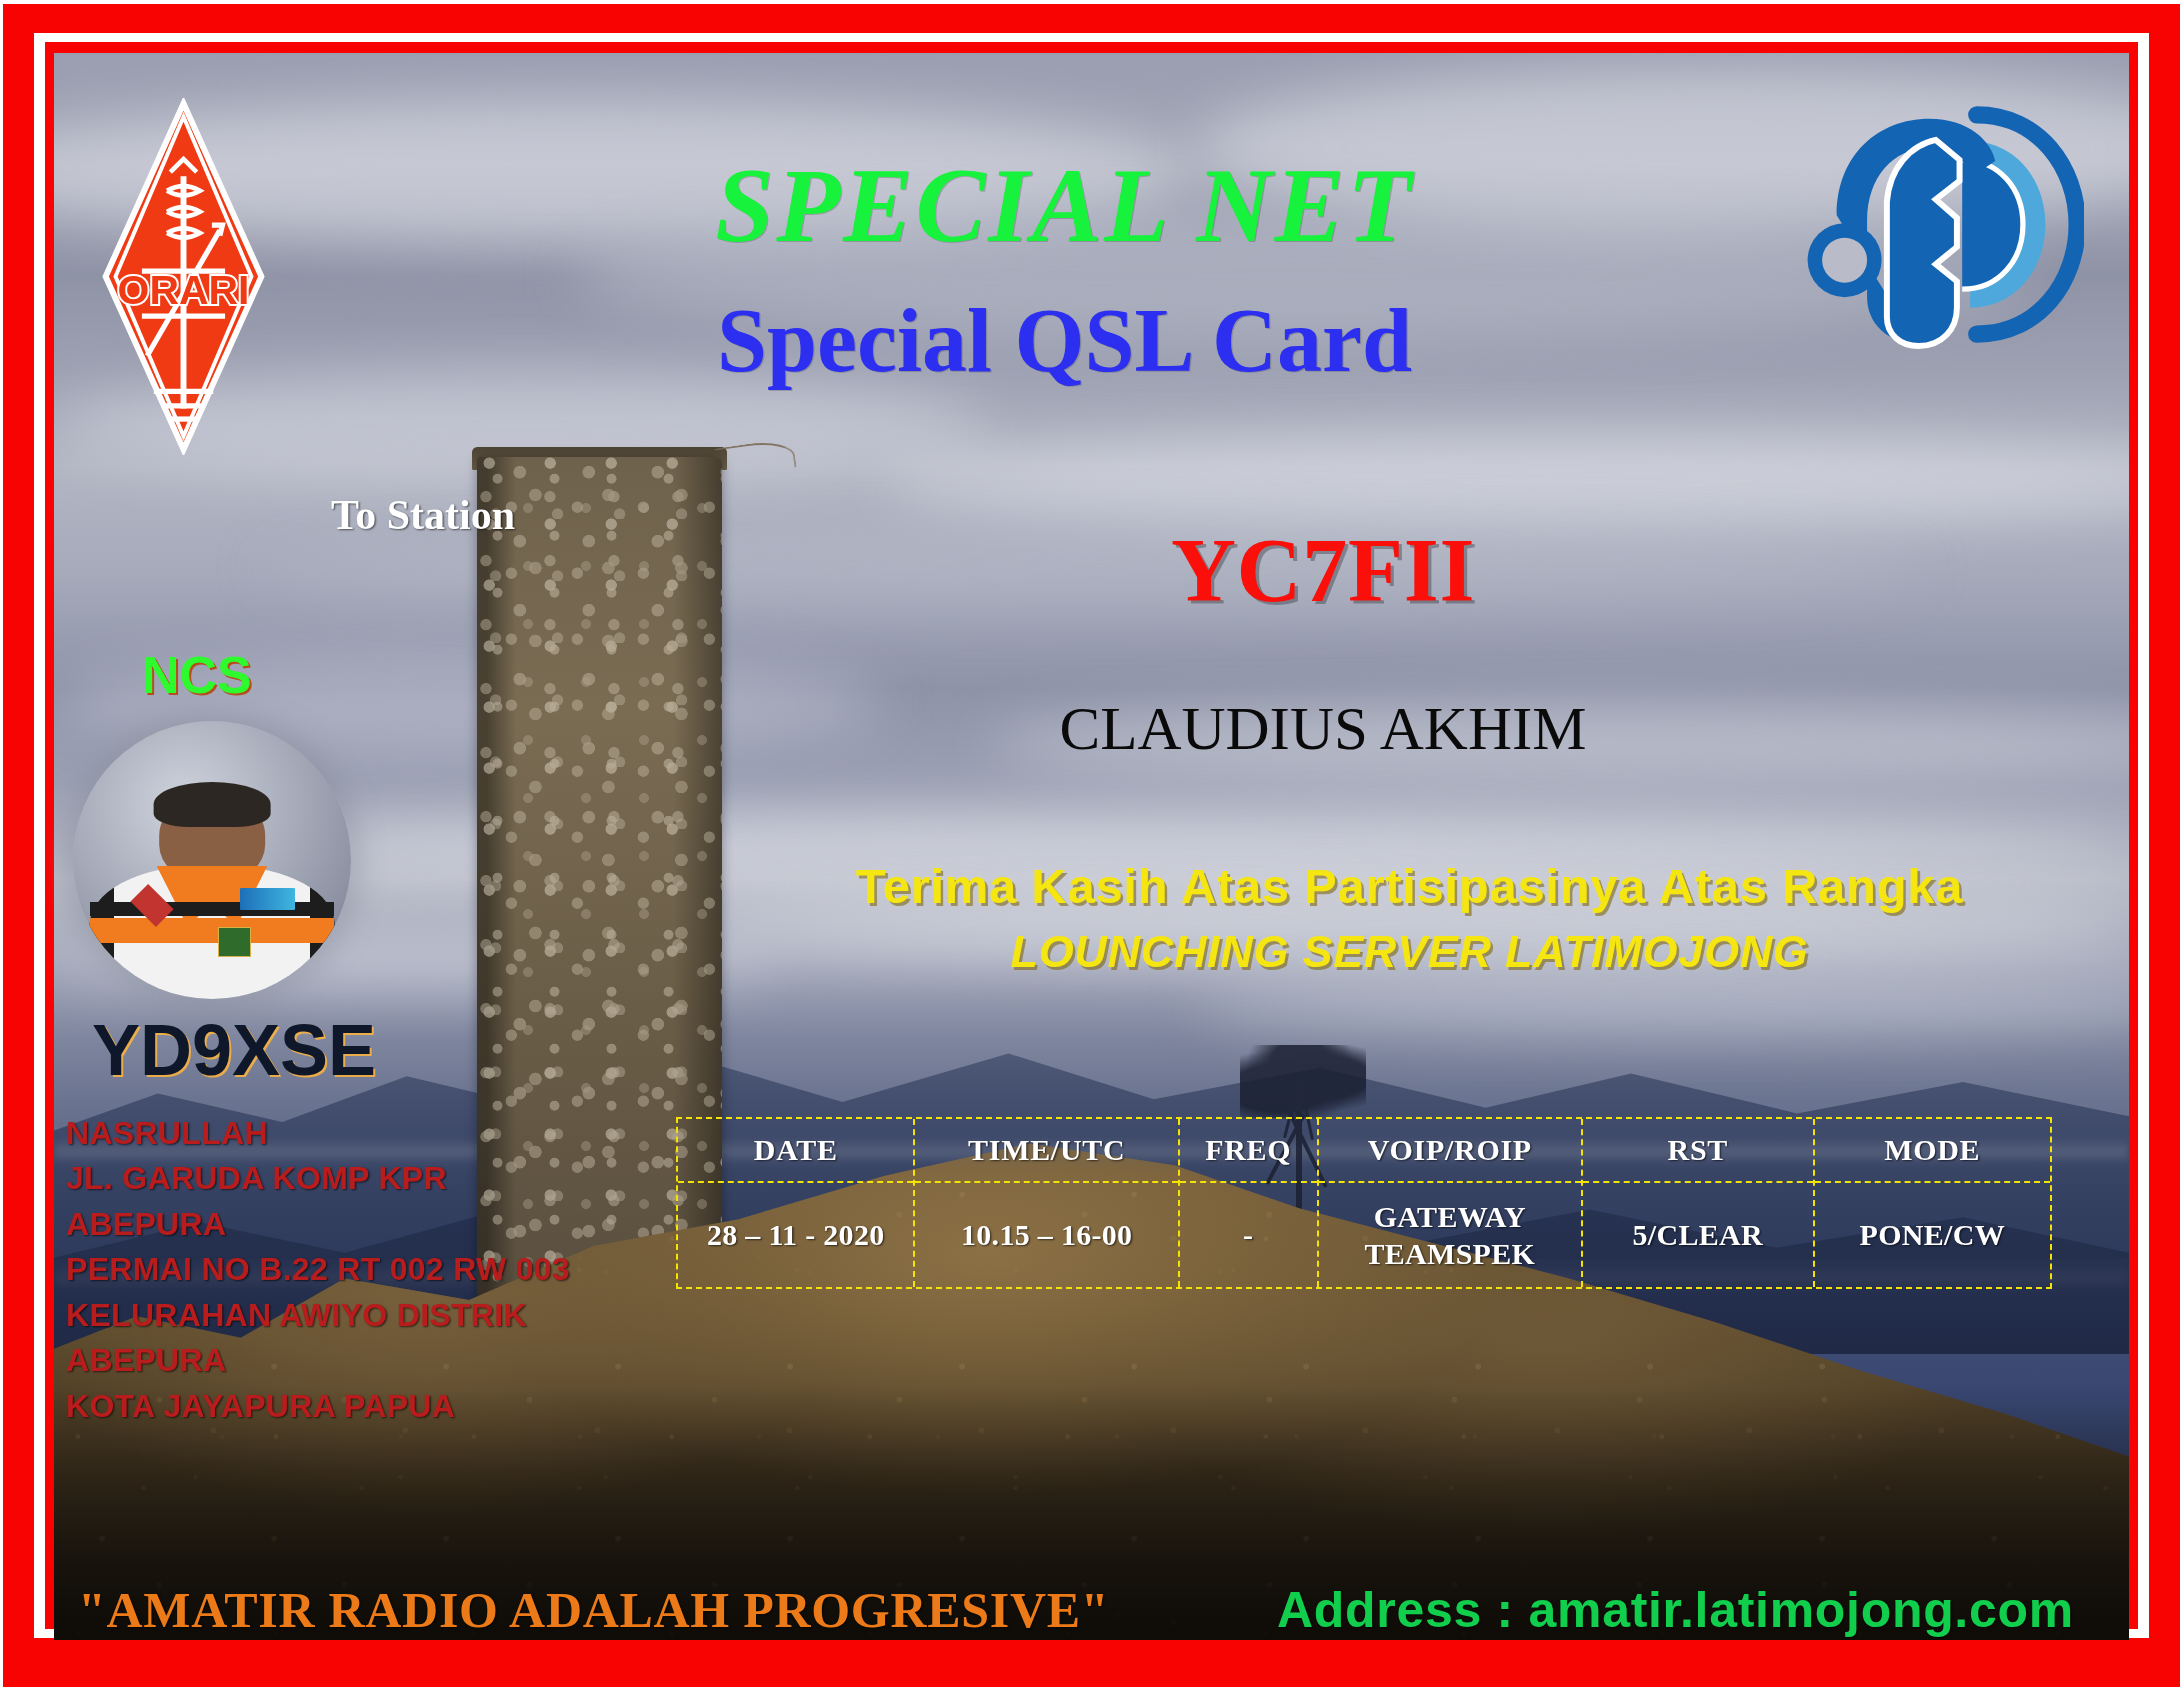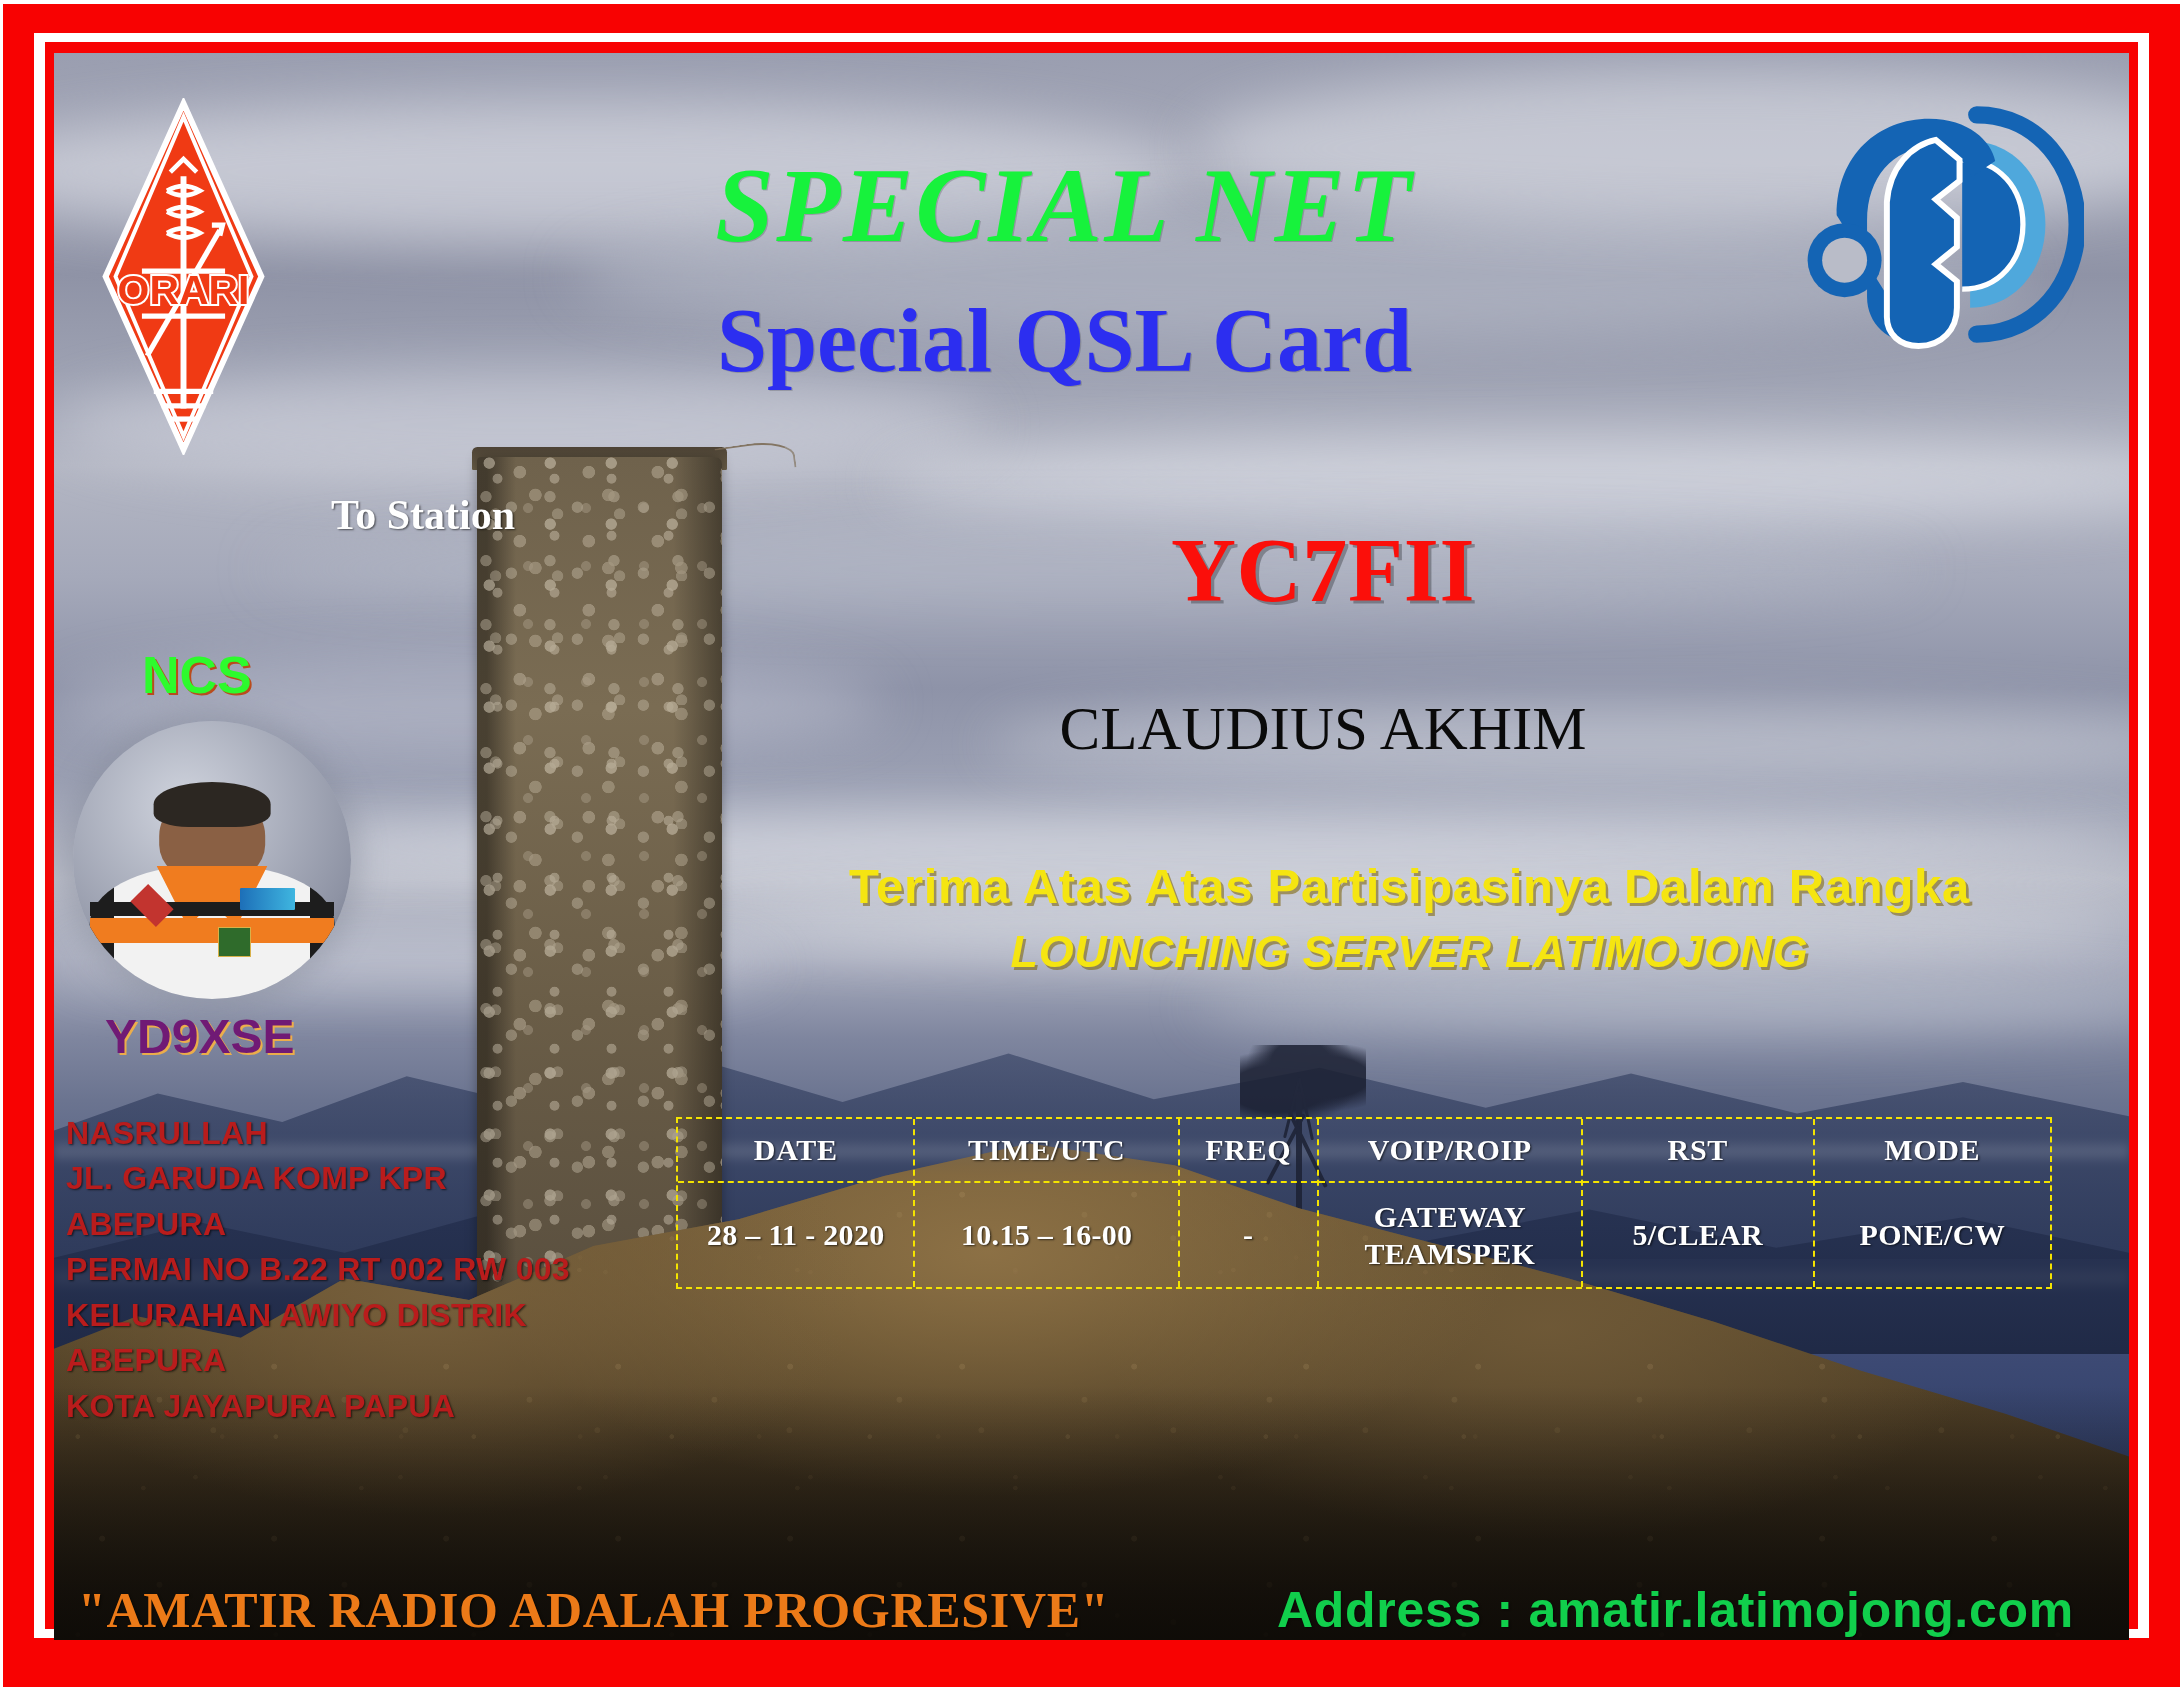--- a/index.html
+++ b/index.html
@@ -341,24 +341,24 @@
   .op-photo .badge-r{
     position:absolute; right:20%; top:60%; width:20%; height:8%;
     background:linear-gradient(90deg,#1d6fb8,#3fb6e0);
     border-radius:1.3px;
   }
   .op-photo .tag{
     position:absolute; left:52%; top:74%; width:12%; height:11%;
     background:#2f6b2b; border:1.3px solid #d8b14a;
   }
   .callsign-ncs{
-    position:absolute; left:105px; top:1009px;
+    position:absolute; left:92px; top:1009px;
     font-family:"Liberation Sans", sans-serif;
-    font-size:48px; font-weight:700;
-    color:#701a75;
+    font-size:72px; font-weight:700;
+    color:#0f172a;
     text-shadow:2px 2px 0 rgba(255,180,60,.85);
   }
 
   .address{
     position:absolute; left:66px; top:1111px;
     font-family:"Liberation Sans", sans-serif;
     font-size:32px; font-weight:700;
     color:#b91c1c;
     line-height:1.42;
     letter-spacing:0.3px;
@@ -518,21 +518,21 @@
     </div>
 
     <div class="title-net">SPECIAL NET</div>
     <div class="title-qsl">Special QSL Card</div>
 
     <div class="to-station">To Station</div>
     <div class="callsign">YC7FII</div>
     <div class="opname">CLAUDIUS AKHIM</div>
 
     <div class="thanks-block">
-      <div class="thanks-1">Terima Atas Atas Partisipasinya Dalam Rangka</div>
+      <div class="thanks-1">Terima Kasih Atas Partisipasinya Atas Rangka</div>
       <div class="thanks-2">LOUNCHING SERVER LATIMOJONG</div>
     </div>
 
     <div class="ncs-label">NCS</div>
     <div class="op-photo">
       <div class="bg"></div>
       <div class="head"></div>
       <div class="hair"></div>
       <div class="body"></div>
       <div class="collar"></div>

